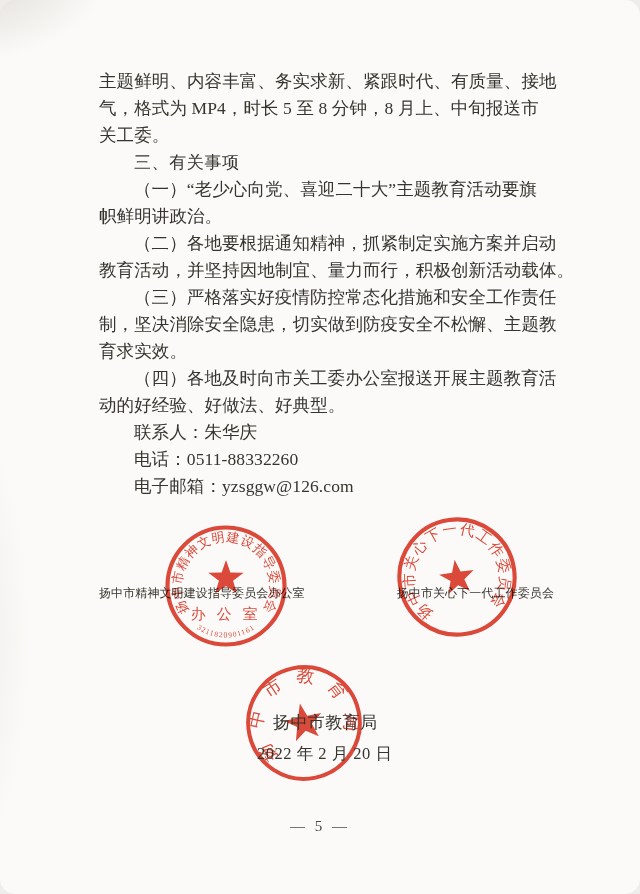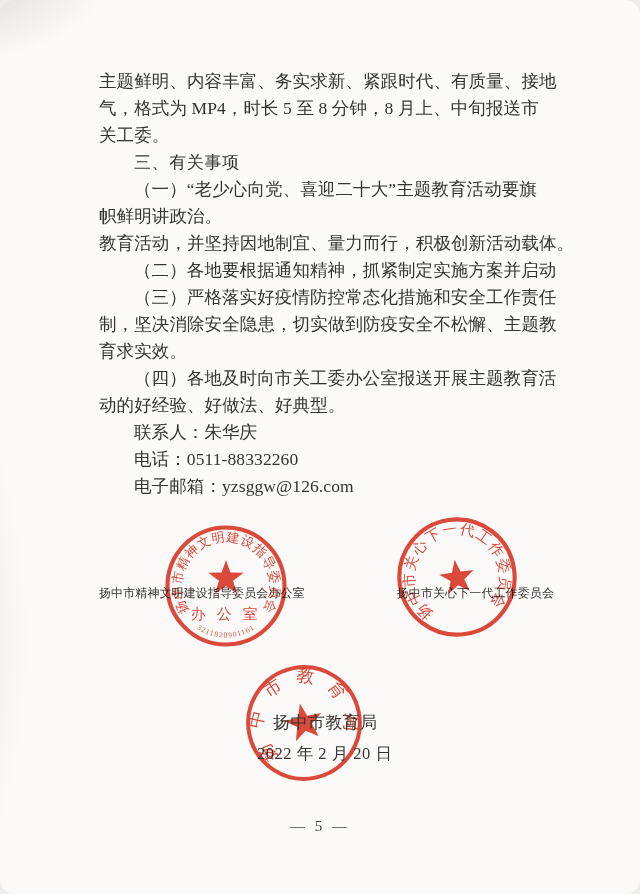--- a/index.html
+++ b/index.html
@@ -29,22 +29,22 @@
 
 <div class="page">
 
   <div class="body-text">
     <div class="doc-line">主题鲜明、内容丰富、务实求新、紧跟时代、有质量、接地</div>
     <div class="doc-line">气，格式为 MP4，时长 5 至 8 分钟，8 月上、中旬报送市</div>
     <div class="doc-line">关工委。</div>
     <div class="doc-line indent heading">三、有关事项</div>
     <div class="doc-line indent">（一）“老少心向党、喜迎二十大”主题教育活动要旗</div>
     <div class="doc-line">帜鲜明讲政治。</div>
+    <div class="doc-line indent">（二）各地要根据通知精神，抓紧制定实施方案并启动</div>
     <div class="doc-line">教育活动，并坚持因地制宜、量力而行，积极创新活动载体。</div>
-    <div class="doc-line indent">（二）各地要根据通知精神，抓紧制定实施方案并启动</div>
     <div class="doc-line indent">（三）严格落实好疫情防控常态化措施和安全工作责任</div>
     <div class="doc-line">制，坚决消除安全隐患，切实做到防疫安全不松懈、主题教</div>
     <div class="doc-line">育求实效。</div>
     <div class="doc-line indent">（四）各地及时向市关工委办公室报送开展主题教育活</div>
     <div class="doc-line">动的好经验、好做法、好典型。</div>
     <div class="doc-line indent">联系人：朱华庆</div>
     <div class="doc-line indent">电话：0511-88332260</div>
     <div class="doc-line indent">电子邮箱：yzsggw@126.com</div>
   </div>
 

